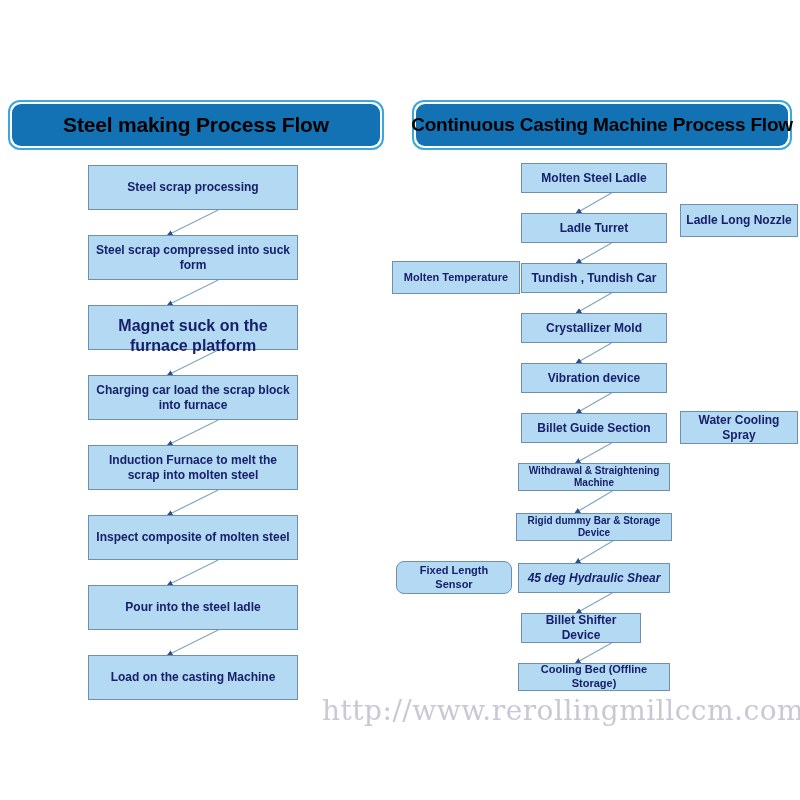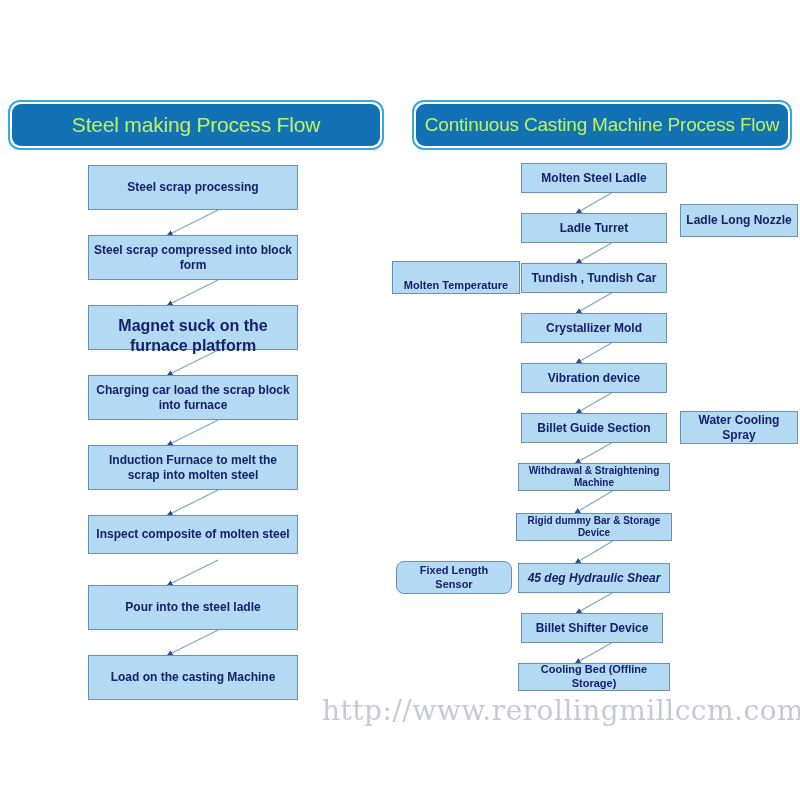--- a/index.html
+++ b/index.html
@@ -33,22 +33,22 @@
     width: 100%;
     height: 100%;
     box-sizing: border-box;
     background: #1272b4;
     border-radius: 9px;
     display: flex;
     align-items: center;
     justify-content: center;
   }
   .banner-text {
-    color: #bef264;
-    font-weight: normal;
+    color: #000000;
+    font-weight: bold;
     letter-spacing: -0.2px;
     white-space: nowrap;
     text-align: center;
   }
 
   
   .node {
     position: absolute;
     box-sizing: border-box;
     background: #b3daf2;
@@ -124,36 +124,36 @@
     <div class="banner-inner">
       <span class="banner-text" style="font-size:21px;">Steel making Process Flow</span>
     </div>
   </div>
 
   <div class="node" style="left:88px; top:165px; width:210px; height:45px;">
     <span style="font-size:12px;">Steel scrap processing</span>
   </div>
 
   <div class="node" style="left:88px; top:235px; width:210px; height:45px;">
-    <span style="font-size:12px;">Steel scrap compressed into block form</span>
+    <span style="font-size:12px;">Steel scrap compressed into suck form</span>
   </div>
 
   <div class="node" style="left:88px; top:305px; width:210px; height:45px;">
     <span style="font-size:16px;margin-top:17px;">Magnet suck on the furnace platform</span>
   </div>
 
   <div class="node" style="left:88px; top:375px; width:210px; height:45px;">
     <span style="font-size:12px;">Charging car load the scrap block into furnace</span>
   </div>
 
   <div class="node" style="left:88px; top:445px; width:210px; height:45px;">
     <span style="font-size:12px;">Induction Furnace to melt the scrap into molten steel</span>
   </div>
 
-  <div class="node" style="left:88px; top:515px; width:210px; height:39px;">
+  <div class="node" style="left:88px; top:515px; width:210px; height:45px;">
     <span style="font-size:12px;">Inspect composite of molten steel</span>
   </div>
 
   <div class="node" style="left:88px; top:585px; width:210px; height:45px;text-align:right;">
     <span style="font-size:12px;">Pour into the steel ladle</span>
   </div>
 
   <div class="node" style="left:88px; top:655px; width:210px; height:45px;">
     <span style="font-size:12px;">Load on the casting Machine</span>
   </div>
@@ -193,33 +193,33 @@
   </div>
 
   <div class="node" style="left:516px; top:513px; width:156px; height:28px;">
     <span style="font-size:10px;">Rigid dummy Bar &amp; Storage Device</span>
   </div>
 
   <div class="node" style="left:518px; top:563px; width:152px; height:30px;font-style:italic;">
     <span style="font-size:12px;">45 deg Hydraulic Shear</span>
   </div>
 
-  <div class="node" style="left:521px; top:613px; width:142px; height:30px;text-align:center;">
+  <div class="node" style="left:521px; top:613px; width:120px; height:30px;text-align:center;">
     <span style="font-size:12px;">Billet Shifter Device</span>
   </div>
 
   <div class="node" style="left:518px; top:663px; width:152px; height:28px;">
     <span style="font-size:11px;">Cooling Bed (Offline Storage)</span>
   </div>
 
   <div class="node" style="left:680px; top:204px; width:118px; height:33px;">
     <span style="font-size:12px;">Ladle Long Nozzle</span>
   </div>
 
-  <div class="node" style="left:392px; top:261px; width:128px; height:33px;align-items:flex-end;">
+  <div class="node" style="left:392px; top:261px; width:128px; height:33px;">
     <span style="font-size:11px;">Molten Temperature</span>
   </div>
 
   <div class="node" style="left:680px; top:411px; width:118px; height:33px;">
     <span style="font-size:12px;">Water Cooling Spray</span>
   </div>
 
   <div class="node" style="left:396px; top:561px; width:116px; height:33px;border-radius:8px;">
     <span style="font-size:11px;">Fixed Length Sensor</span>
   </div>

